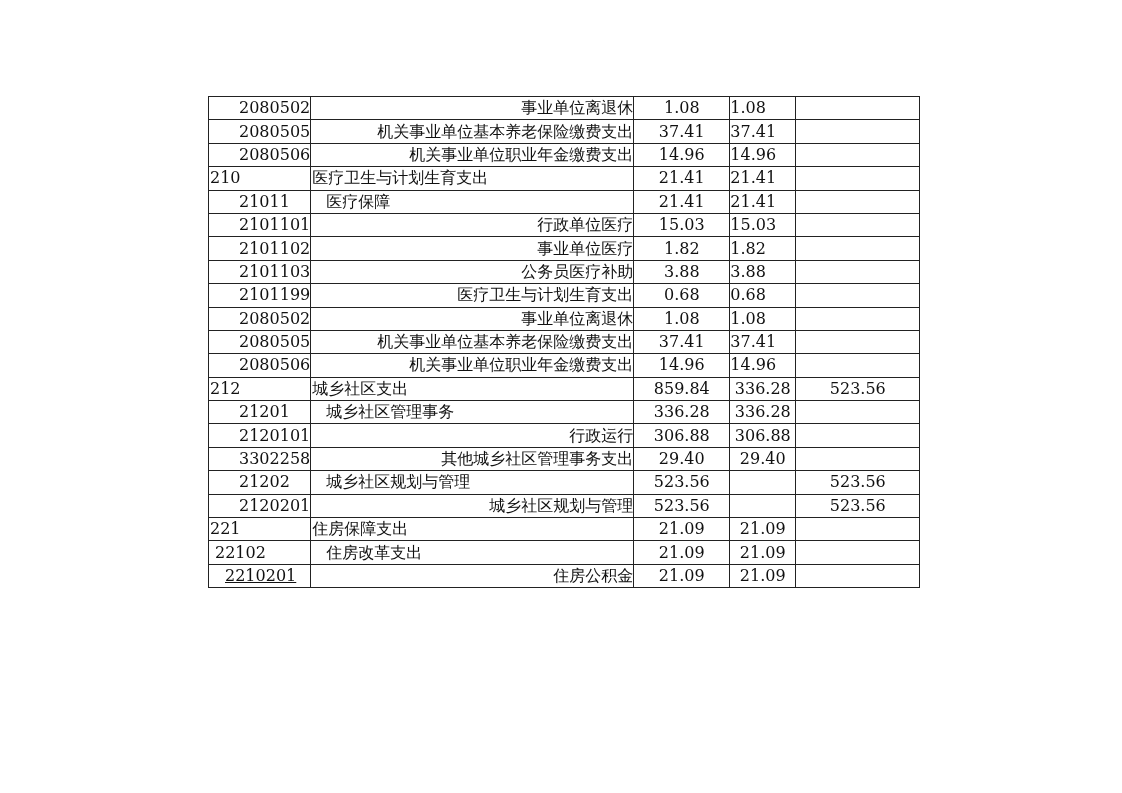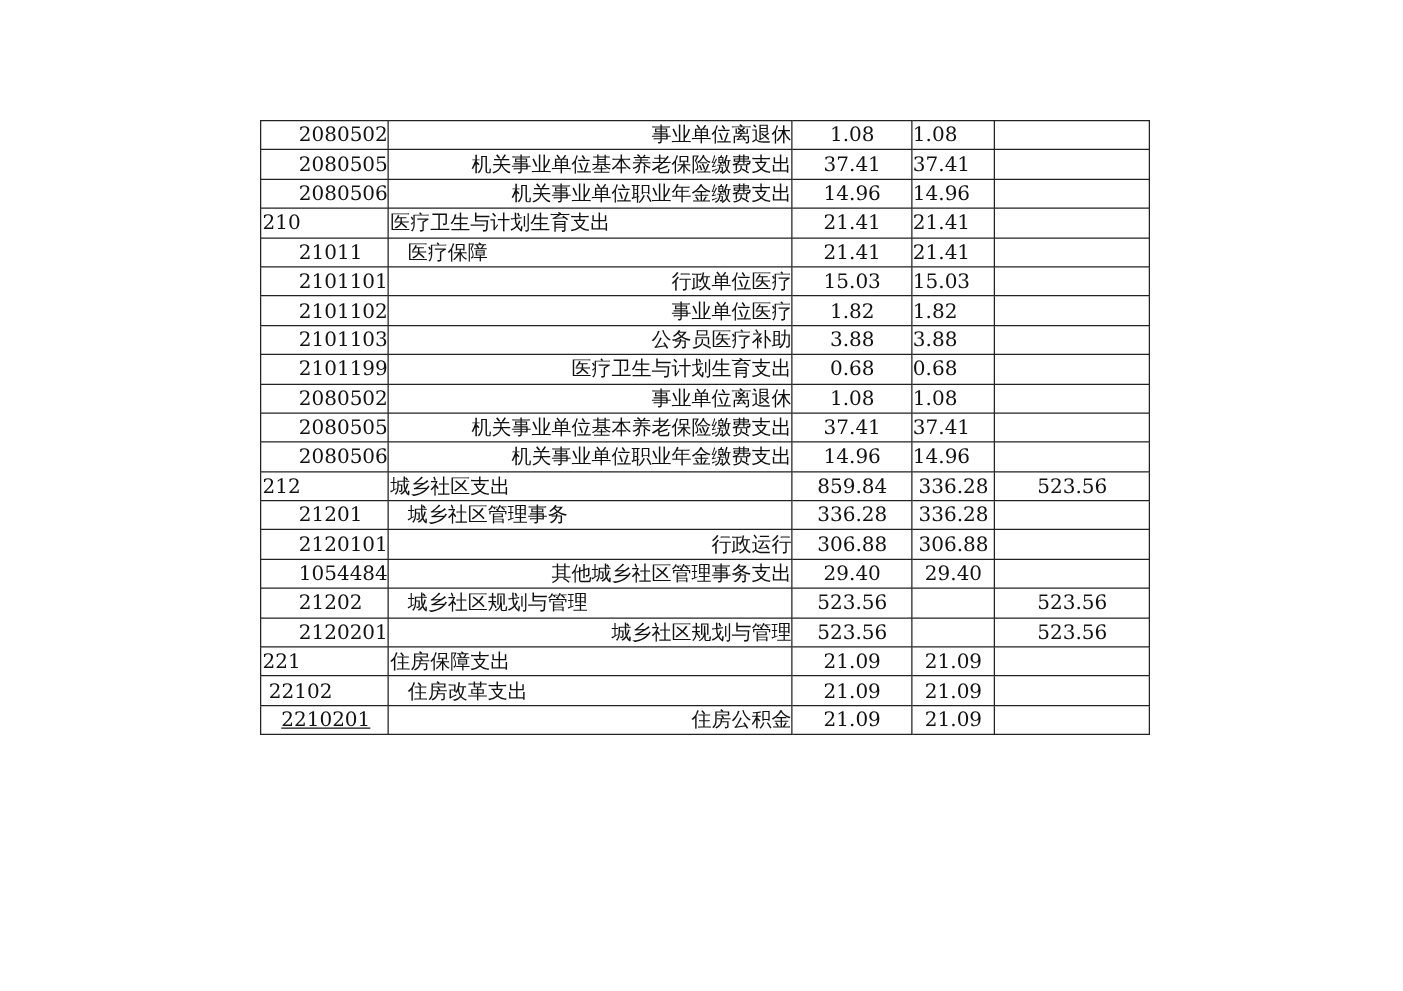--- a/index.html
+++ b/index.html
@@ -134,21 +134,21 @@
         <td class="num"></td>
       </tr>
       <tr>
         <td class="code l2">2120101</td>
         <td class="name l2">行政运行</td>
         <td class="num">306.88</td>
         <td class="num">306.88</td>
         <td class="num"></td>
       </tr>
       <tr>
-        <td class="code l2">1054484</td>
+        <td class="code l2">3302258</td>
         <td class="name l2">其他城乡社区管理事务支出</td>
         <td class="num">29.40</td>
         <td class="num">29.40</td>
         <td class="num"></td>
       </tr>
       <tr>
         <td class="code l1">21202</td>
         <td class="name l1">城乡社区规划与管理</td>
         <td class="num">523.56</td>
         <td class="num"></td>

